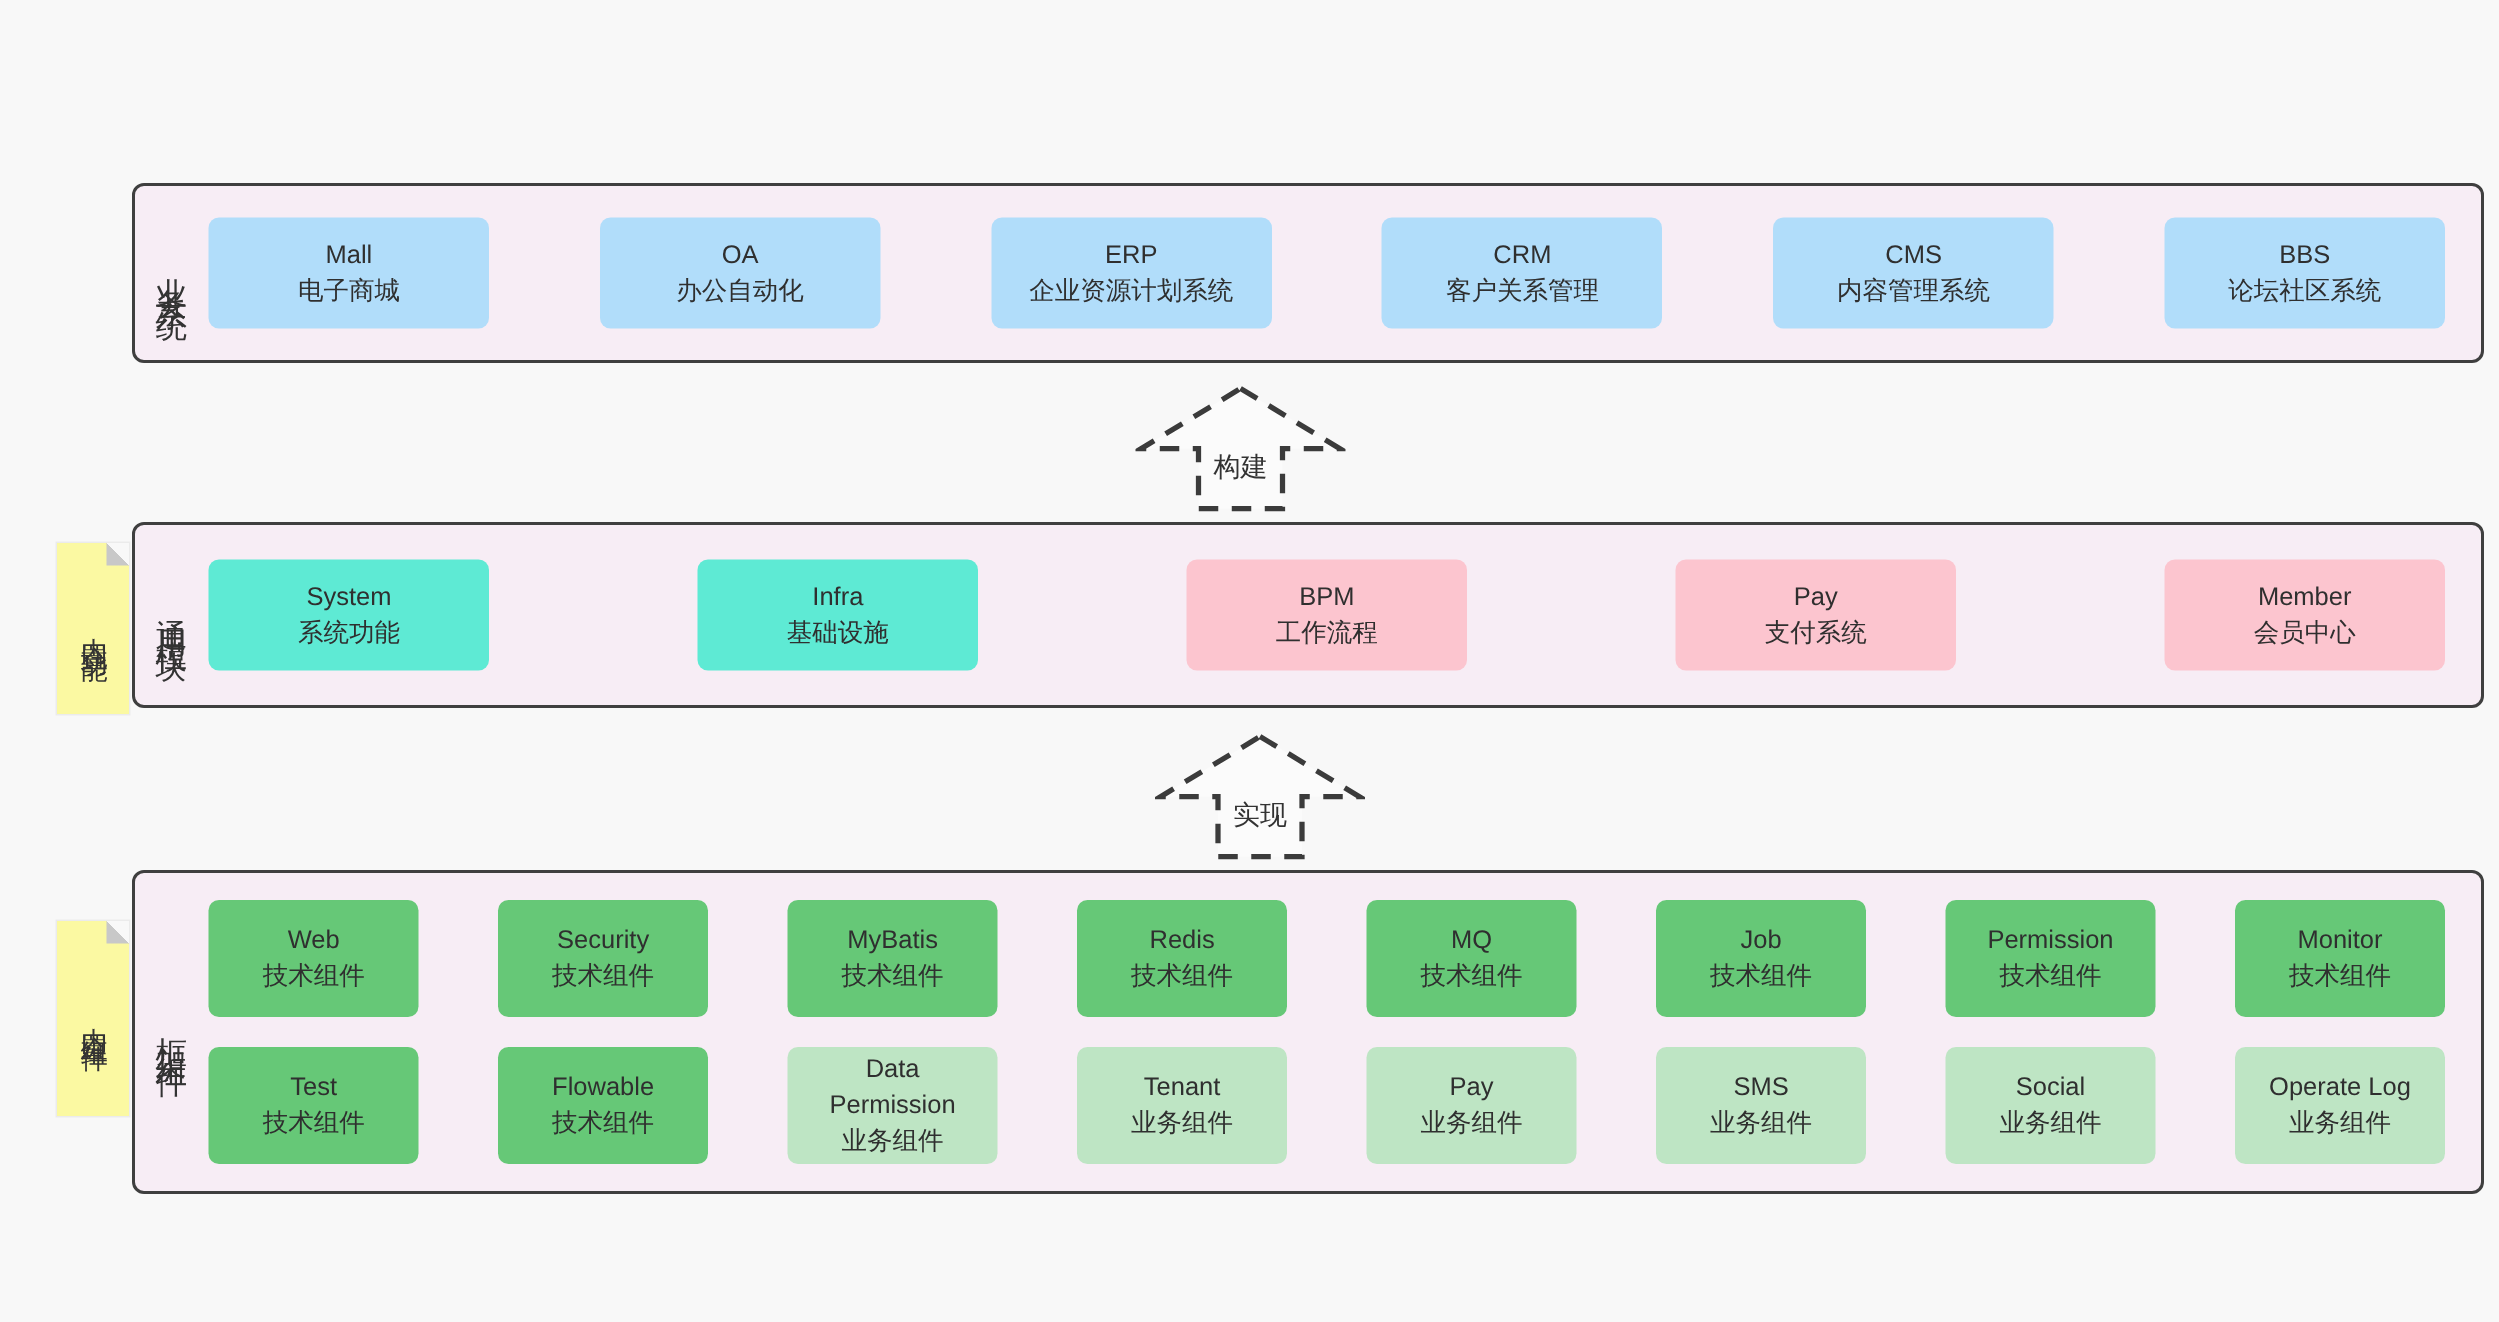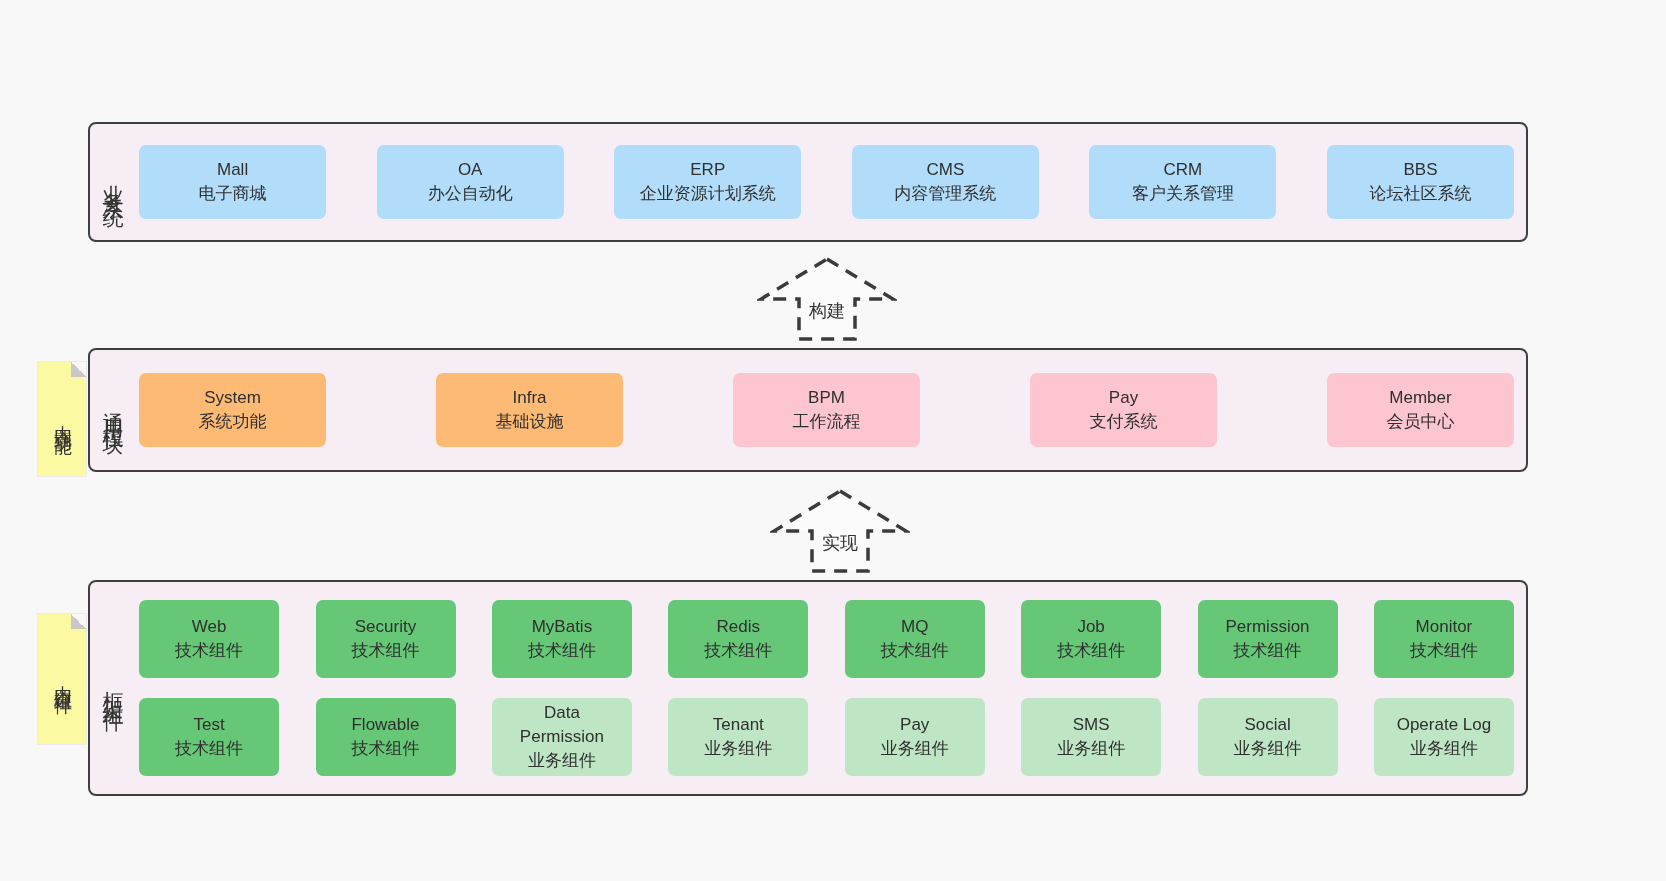--- a/index.html
+++ b/index.html
@@ -4,27 +4,27 @@
 <style>
   html,body{margin:0;padding:0;}
   body{
     width:1666px;height:881px;position:relative;
     background:#f8f8f8;
     font-family:"Liberation Sans", sans-serif;
     color:#333;
     overflow:hidden;
   }
   .band{
-    position:absolute;left:88px;width:1440px;
+    position:absolute;left:88px;width:1568px;
     background:#f7edf5;
     border:2px solid #3f3f3f;
     border-radius:8px;
     box-sizing:border-box;
     display:flex;align-items:center;
-    padding:0 12px 0 12px;
+    padding:0 24px 0 12px;
   }
   #band-business{top:122px;height:120px;}
   #band-modules{top:348px;height:124px;}
   #band-framework{top:580px;height:216px;}
   .band-label{
     writing-mode:vertical-rl;text-orientation:upright;
     font-size:21px;letter-spacing:7px;color:#333;
     margin-right:14px;flex:0 0 auto;line-height:1.1;
     user-select:none;
   }
@@ -34,21 +34,21 @@
     border-radius:7px;
     display:flex;flex-direction:column;justify-content:center;align-items:center;
     text-align:center;
     font-size:17px;line-height:24px;
     box-sizing:border-box;
     padding:4px 8px;
   }
   .band-6 .box{width:187px;height:74px;}
   .band-8 .box{width:140px;height:78px;text-align:center;}
   .blue  {background:#b1ddfa;}
-  .red   {background:#fdba74;}
+  .red   {background:#5eead4;}
   .pink  {background:#fcc5cf;}
   .gdark {background:#66c877;}
   .glight{background:#bee5c4;}
   .box .t, .box .s{color:#2f2f2f;}
   .note{
     position:absolute;left:38px;width:48px;
     background:#fbf9a2;
     display:flex;align-items:center;justify-content:center;
     box-shadow:0 0 0 1px rgba(0,0,0,0.05);
   }
@@ -79,26 +79,26 @@
     </div>
     <div class="box blue">
       <div class="t">OA</div>
       <div class="s">办公自动化</div>
     </div>
     <div class="box blue">
       <div class="t">ERP</div>
       <div class="s">企业资源计划系统</div>
     </div>
     <div class="box blue">
+      <div class="t">CRM</div>
+      <div class="s">客户关系管理</div>
+    </div>
+    <div class="box blue">
       <div class="t">CMS</div>
       <div class="s">内容管理系统</div>
-    </div>
-    <div class="box blue">
-      <div class="t">CRM</div>
-      <div class="s">客户关系管理</div>
     </div>
     <div class="box blue">
       <div class="t">BBS</div>
       <div class="s">论坛社区系统</div>
     </div>
   </div>
 </div>
 
 <div class="arrow" id="arrow-build">
   <svg viewBox="0 0 140 88">

